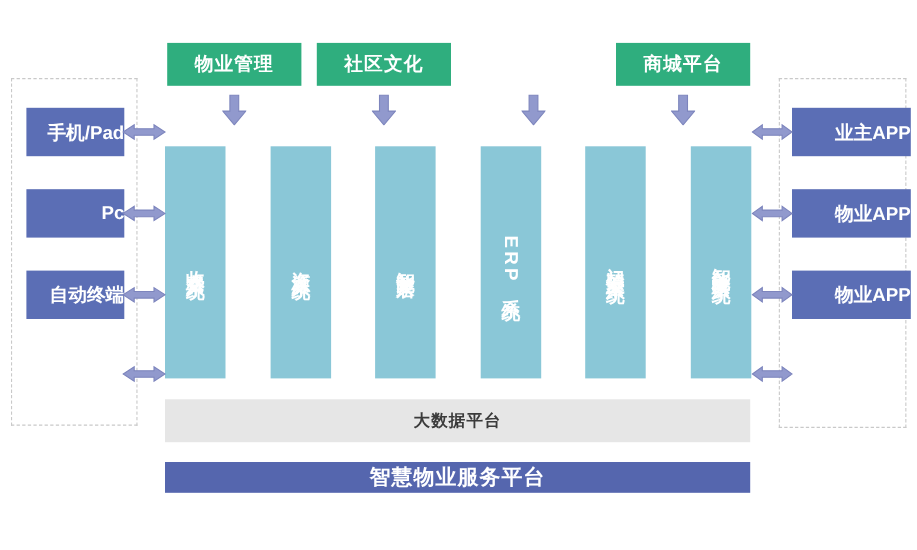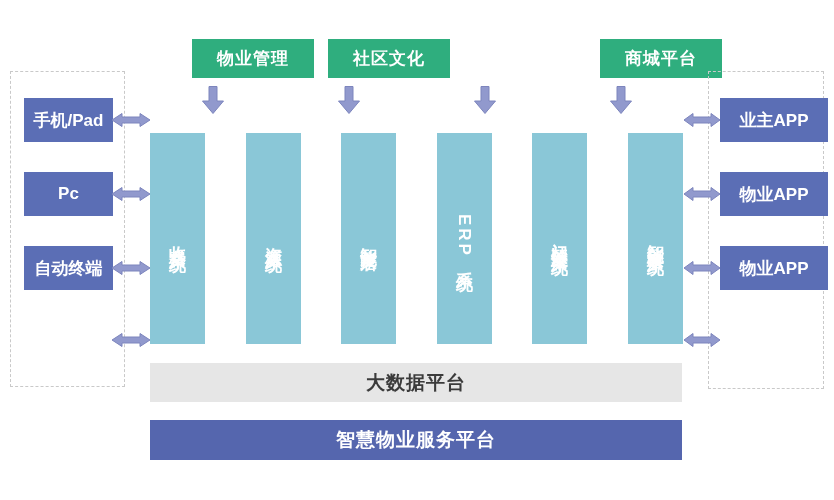--- a/index.html
+++ b/index.html
@@ -5,21 +5,20 @@
   html,body{margin:0;padding:0;background:#fff;}
   #stage{
     position:relative;width:834px;height:500px;background:#ffffff;overflow:hidden;
     font-family:"Liberation Sans","DejaVu Sans",sans-serif;
   }
   
   .module{
     position:absolute;top:39px;width:122px;height:39px;background:var(--green);
     color:#fff;font-weight:bold;font-size:17px;display:flex;align-items:center;justify-content:center;
     letter-spacing:1px;
-    margin-left:40px;
   }
   .m1{left:152px}.m2{left:288px}.m3{left:424px}.m4{left:560px}
   
   .darr{position:absolute;top:86px;width:22px;height:28px;line-height:0;}
   .d1{left:202px}.d2{left:338px}.d3{left:474px}.d4{left:610px}
   .darr svg polygon,.harr svg polygon{fill:var(--arrow-purple);stroke:var(--arrow-border);stroke-width:1;}
   
   .sysbar{
     position:absolute;top:133px;width:55px;height:211px;background:var(--teal);
     color:#fff;display:flex;align-items:center;justify-content:center;
@@ -29,37 +28,37 @@
     font-weight:bold;font-size:17px;letter-spacing:3px;
   }
   .s1{left:150px}.s2{left:246px}.s3{left:341px}.s4{left:437px}.s5{left:532px}.s6{left:628px}
   
   .panel{position:absolute;border:1px dashed var(--dash-border);background:transparent;}
   .lpanel{left:10px;top:71px;width:113px;height:314px;}
   .rpanel{left:708px;top:71px;width:114px;height:316px;}
   
   .sidebox{
     position:absolute;height:44px;background:var(--box-blue);color:#fff;
-    font-weight:bold;font-size:17px;display:flex;align-items:center;justify-content:center;
+    font-weight:bold;font-size:17px;display:flex;align-items:center;justify-content:flex-end;
   }
   .lbox{left:24px;width:89px;}
   .rbox{left:720px;width:108px;}
   .r1{top:98px}.r2{top:172px}.r3{top:246px}.r4{top:318px}
   
   .harr{position:absolute;width:40px;height:16px;line-height:0;}
   .la{left:111px}.ra{left:683px;width:38px;}
   .a1{top:112px}.a2{top:186px}.a3{top:260px}.a4{top:332px}
   
   .graybar{
     position:absolute;left:150px;top:363px;width:532px;height:39px;background:var(--gray-bar);
-    color:var(--gray-text);font-weight:bold;font-size:19px;display:flex;align-items:center;justify-content:center;
+    color:var(--gray-text);font-weight:bold;font-size:15px;display:flex;align-items:center;justify-content:center;
     letter-spacing:1px;
   }
   .bluebar{
-    position:absolute;left:150px;top:420px;width:532px;height:40px;background:var(--platform-blue);
+    position:absolute;left:150px;top:420px;width:532px;height:28px;background:var(--platform-blue);
     color:#fff;font-weight:bold;font-size:19px;display:flex;align-items:center;justify-content:center;
     letter-spacing:1px;
   }
 </style>
 </head>
 <body>
 
 <div id="stage">
 
   <div class="module m1">

